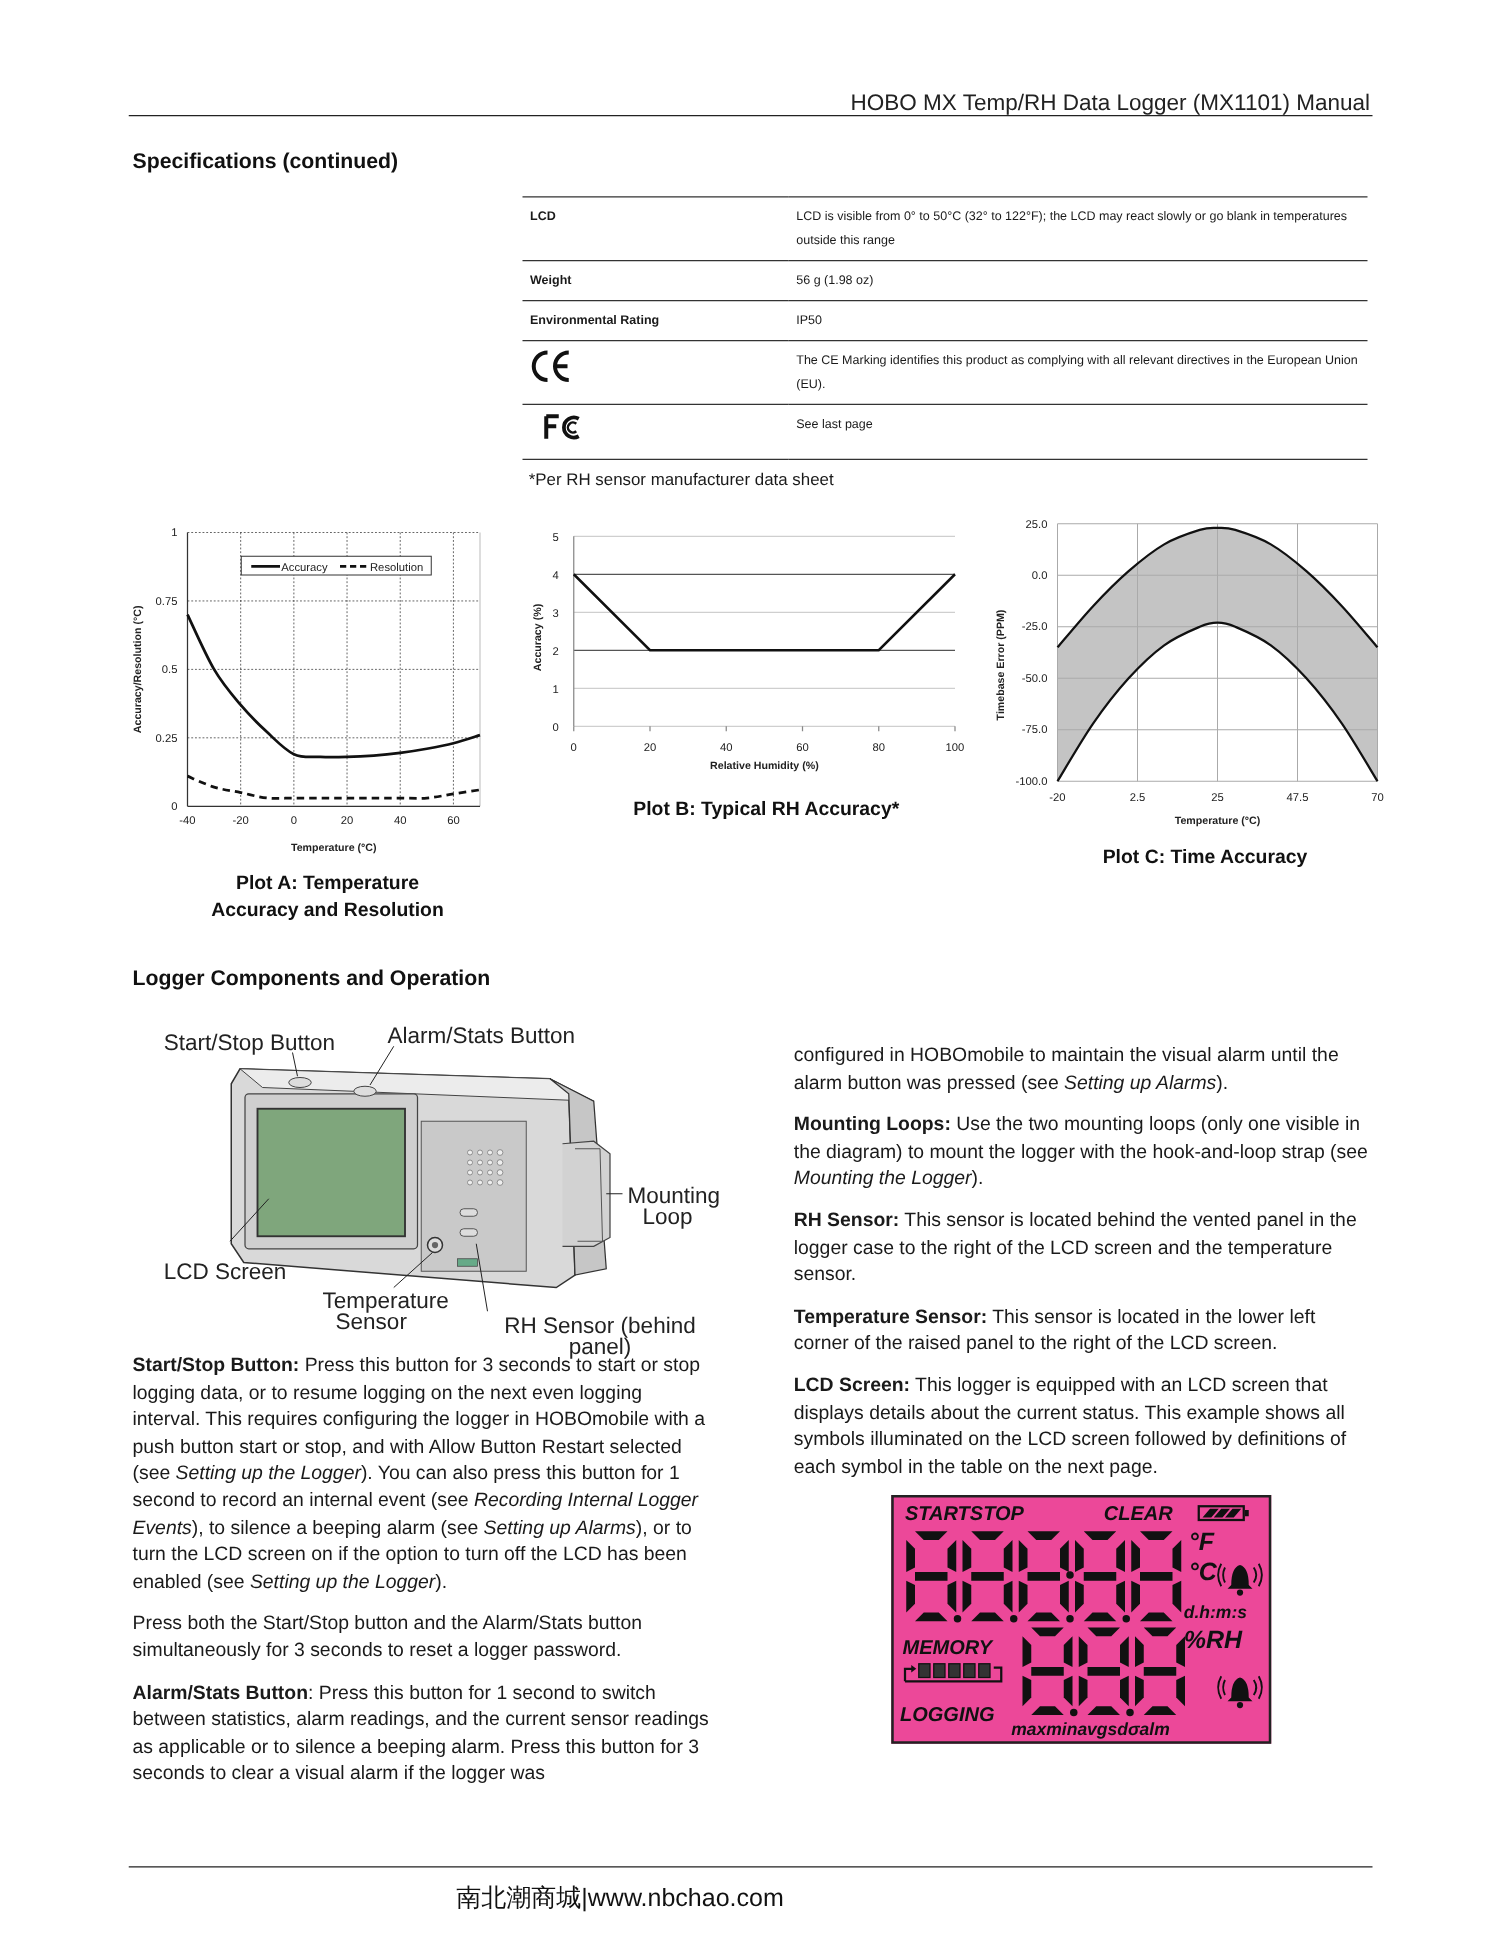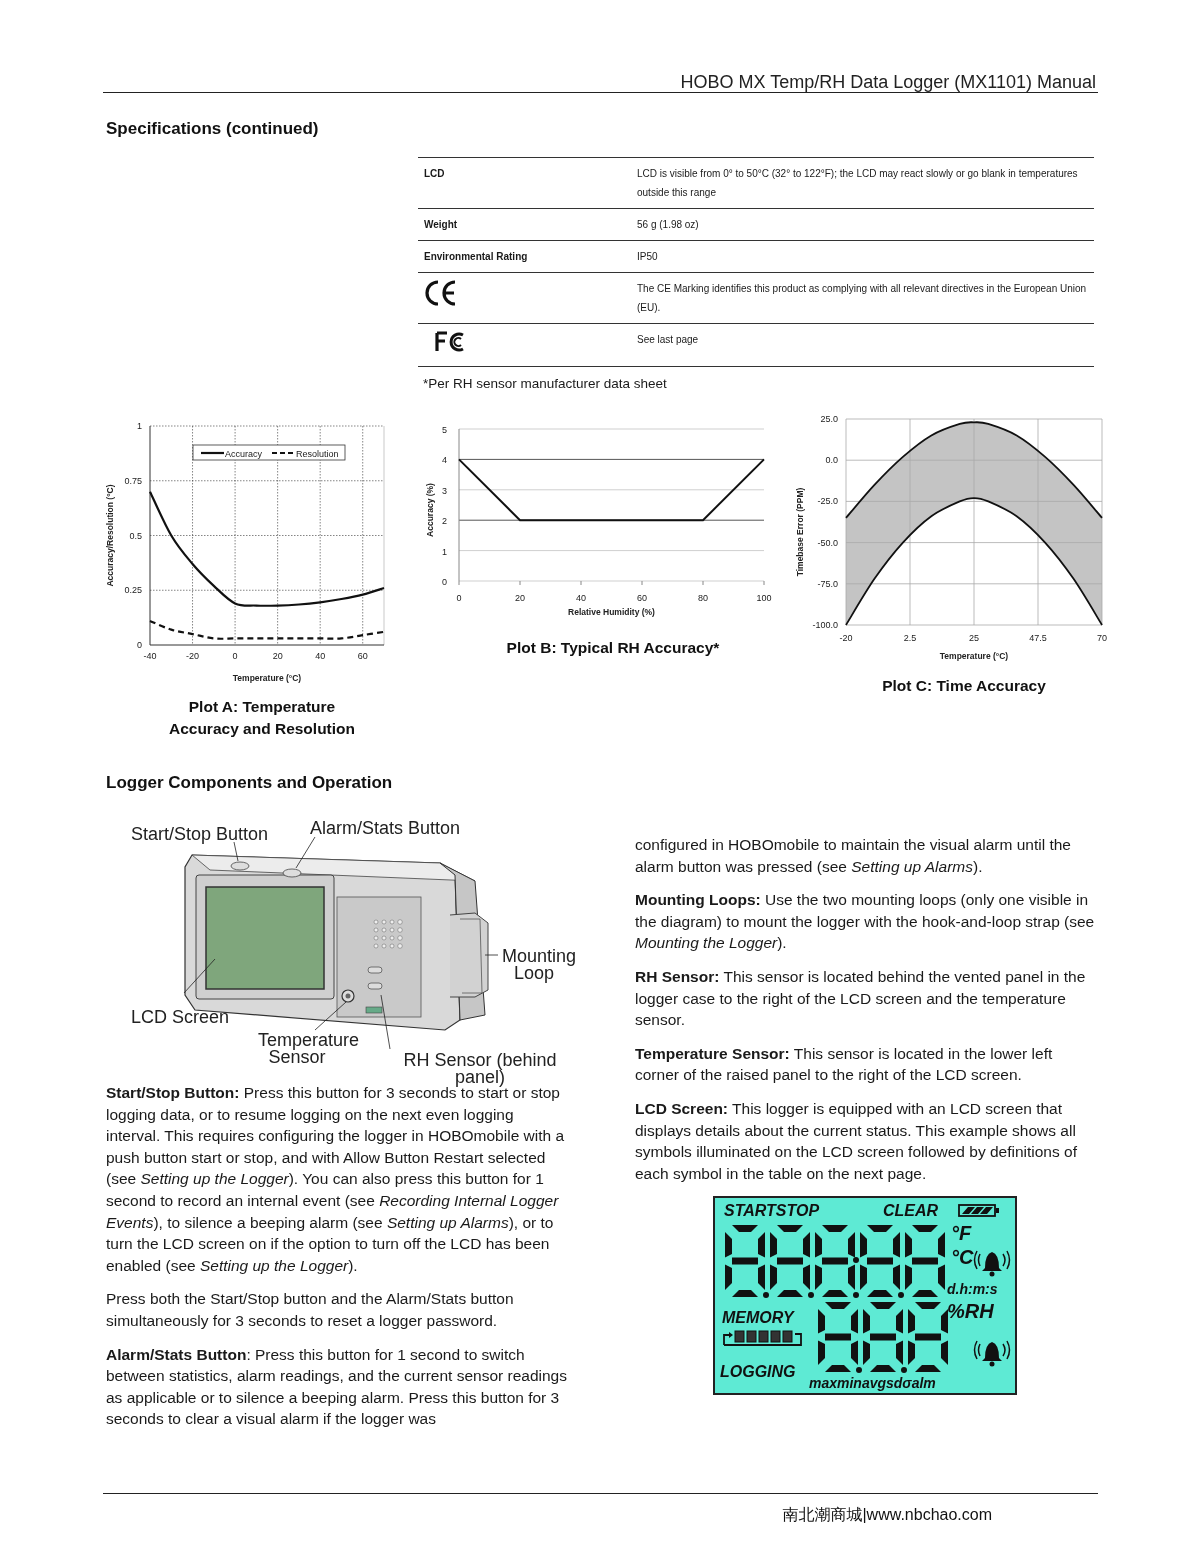--- a/index.html
+++ b/index.html
@@ -13,22 +13,22 @@
   table.spec tr:last-child td { border-bottom: 1px solid #333; }
   table.spec td.k { width: 201px; font-weight: bold; }
   .footnote { left: 423px; top: 376px; font-size: 13.5px; }
   .caption { font-size: 15.5px; font-weight: bold; text-align: center; color: #111; line-height: 22px; }
   .axis-t { font-size: 9px; fill: #222; font-family: "Liberation Sans", sans-serif; }
   .axis-b { font-size: 8.5px; font-weight: bold; fill: #222; font-family: "Liberation Sans", sans-serif; }
   .body-text { font-size: 15.5px; line-height: 21.6px; color: #1a1a1a; }
   .body-text p { margin: 0 0 12px 0; }
   .body-text b { font-weight: bold; }
   .diag-label { font-size: 18px; color: #222; text-align: center; line-height: 17px; }
-  .footer-text { left: 0; width: 992px; top: 1505px; text-align: right; font-size: 16px; color: #111; }
-  .lcd-box { left: 713px; top: 1196px; width: 300px; height: 195px; border: 2px solid #222; background: #5eead4; }
+  .footer-text { left: 0; width: 992px; top: 1505px; text-align: center; font-size: 20px; color: #111; }
+  .lcd-box { left: 713px; top: 1196px; width: 300px; height: 195px; border: 2px solid #222; background: #ec4899; }
   .lcd-t { font-family: "Liberation Sans", sans-serif; font-weight: bold; font-style: italic; fill: #111; }
 </style>
 </head>
 <body>
 
 <div class="abs running-head">HOBO MX Temp/RH Data Logger (MX1101) Manual</div>
 <div class="abs rule" style="top:92px;"></div>
 
 <div class="abs h1" style="left:106px; top:119px;">Specifications (continued)</div>
 

